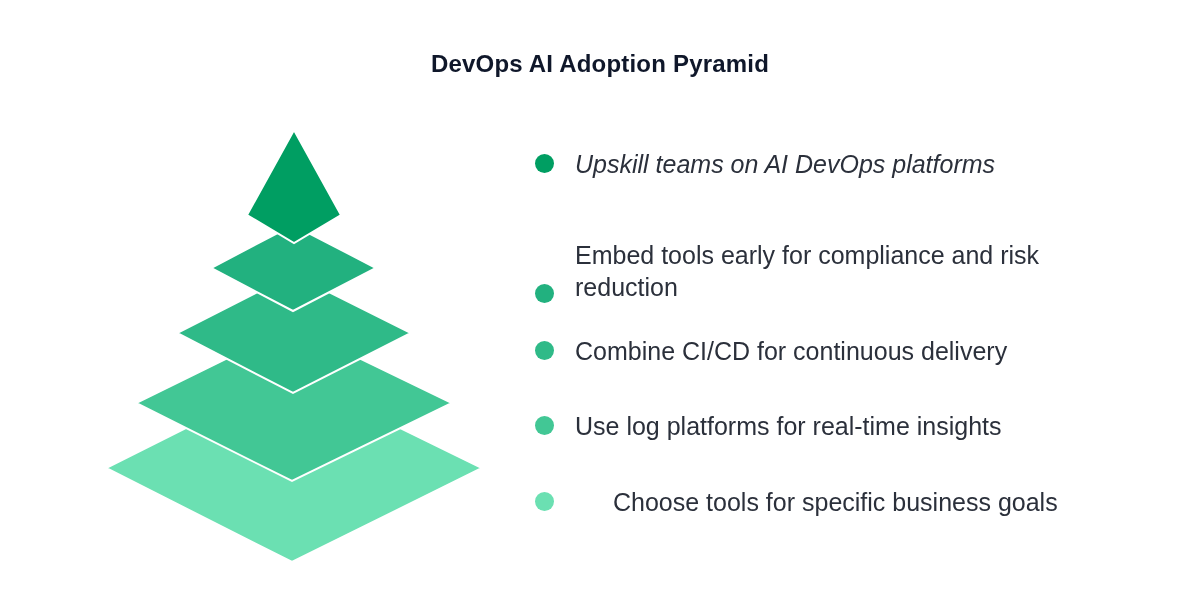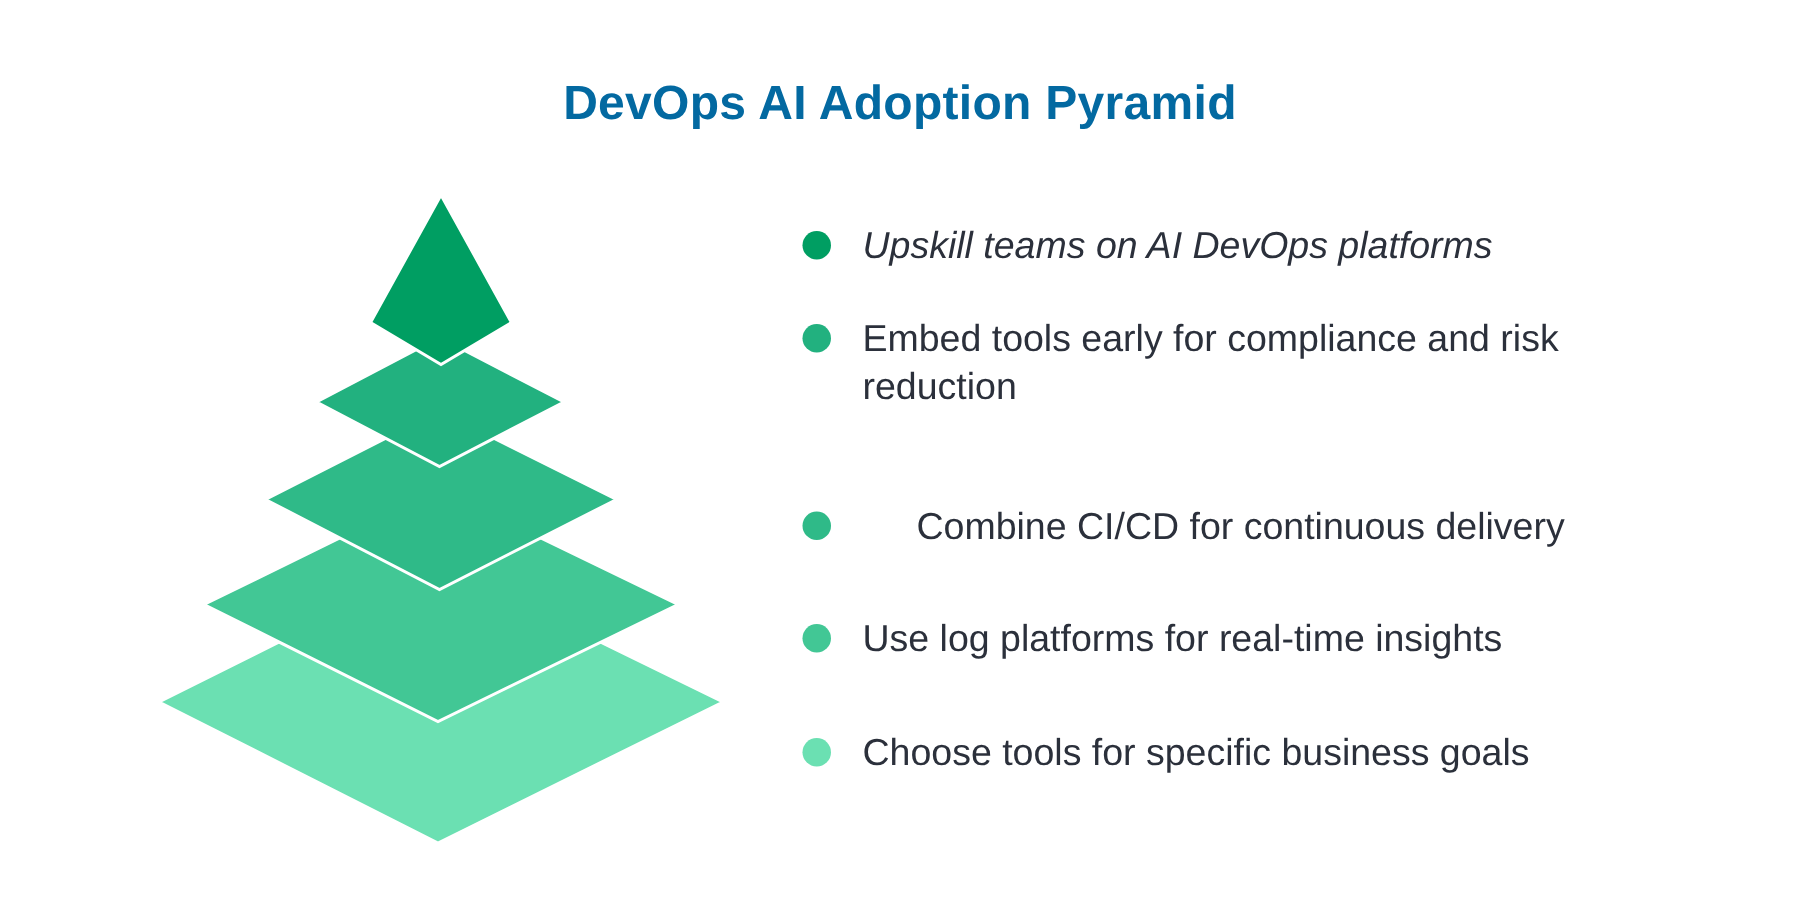--- a/index.html
+++ b/index.html
@@ -1,19 +1,19 @@
 <!DOCTYPE html>
 <html><head>
   <meta charset="utf-8">
   <style>
     html, body { margin: 0; padding: 0; background: #ffffff; }
     body { width: 1200px; height: 614px; position: relative; overflow: hidden;
            font-family: "Liberation Sans", "DejaVu Sans", sans-serif; }
     .title { position: absolute; left: 0; top: 50px; width: 1200px; text-align: center;
-             font-size: 32px; font-weight: bold; color: #0369a1; letter-spacing: 0.2px; }
+             font-size: 24px; font-weight: bold; color: #0f172a; letter-spacing: 0.2px; }
     svg.pyramid { position: absolute; left: 0; top: 0; }
     .list { position: absolute; left: 535px; top: 0; width: 620px; }
     .item { position: absolute; left: 0; display: flex; align-items: flex-start; }
     .dot { width: 19px; height: 19px; border-radius: 50%; margin-top: 6px; flex: none; }
     .text { margin-left: 21px; font-size: 25px; line-height: 32px; color: #2b303b; width: 540px; }
   </style>
 </head>
 <body>
 
 <div class="title">DevOps AI Adoption Pyramid</div>
@@ -29,29 +29,29 @@
   <polygon points="293,225 376,268 293,311 211,268" fill="#22b17f" stroke="#ffffff" stroke-width="2"></polygon>
 
   <polygon points="294,130 341,215 294,243 247,215" fill="#009e62" stroke="#ffffff" stroke-width="2"></polygon>
 </svg>
 
 <div class="list">
   <div class="item" style="top:148px;font-style:italic;">
     <span class="dot" style="background:#009e62;"></span>
     <span class="text">Upskill teams on AI DevOps platforms</span>
   </div>
-  <div class="item" style="top:210px;">
+  <div class="item" style="top:239px;align-items:flex-end;">
     <span class="dot" style="background:#22b17f;"></span>
     <span class="text">Embed tools early for compliance and risk reduction</span>
   </div>
-  <div class="item" style="top:335px;gap:36px;">
+  <div class="item" style="top:335px;">
     <span class="dot" style="background:#2fba88;"></span>
     <span class="text">Combine CI/CD for continuous delivery</span>
   </div>
   <div class="item" style="top:410px;">
     <span class="dot" style="background:#42c795;"></span>
     <span class="text">Use log platforms for real-time insights</span>
   </div>
-  <div class="item" style="top:486px;">
+  <div class="item" style="top:486px;gap:38px;">
     <span class="dot" style="background:#6be0b2;"></span>
     <span class="text">Choose tools for specific business goals</span>
   </div>
 </div>
 
 </body></html>

